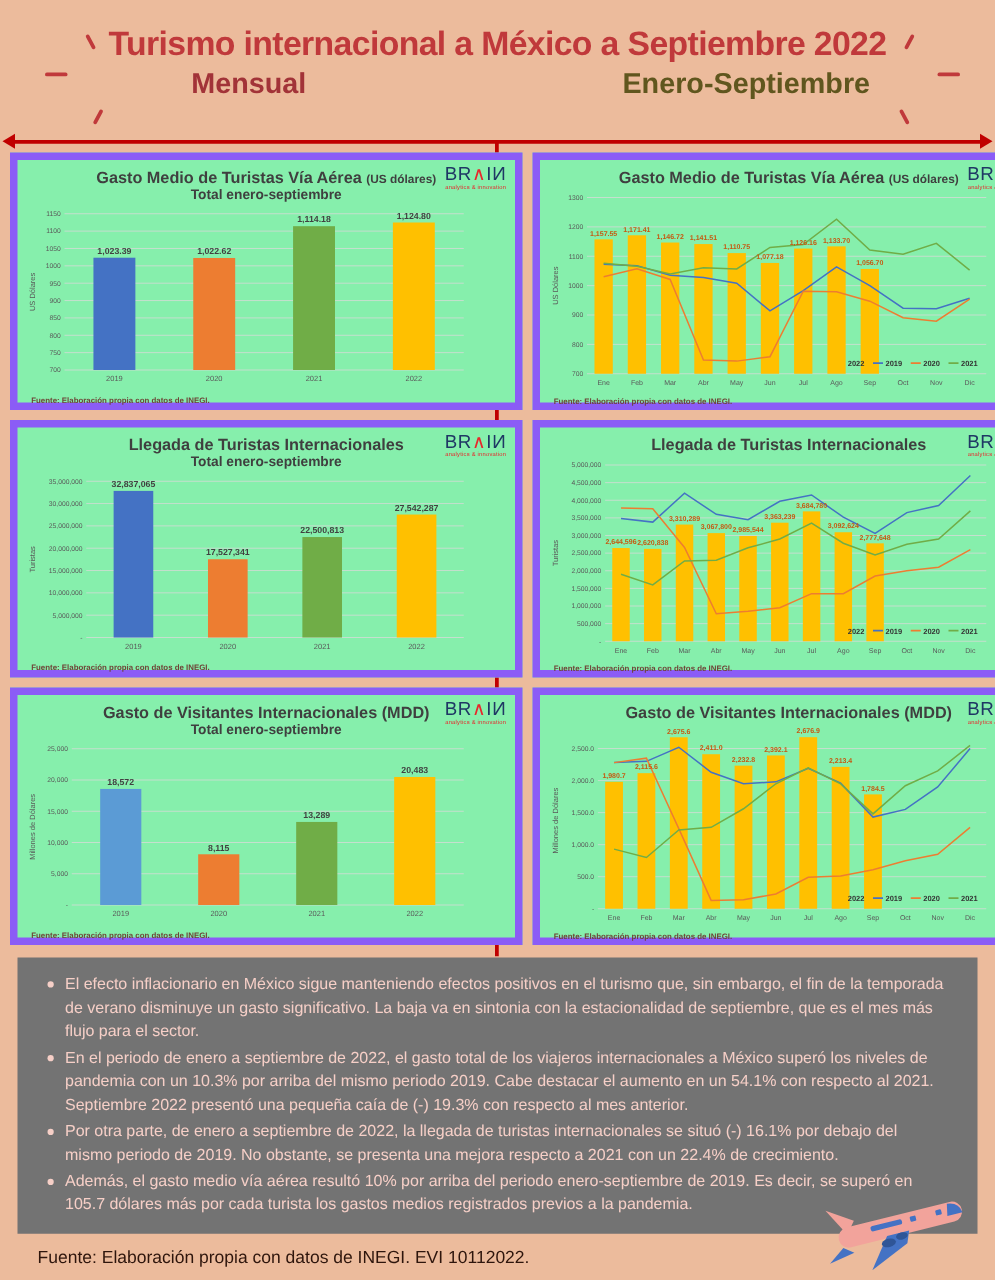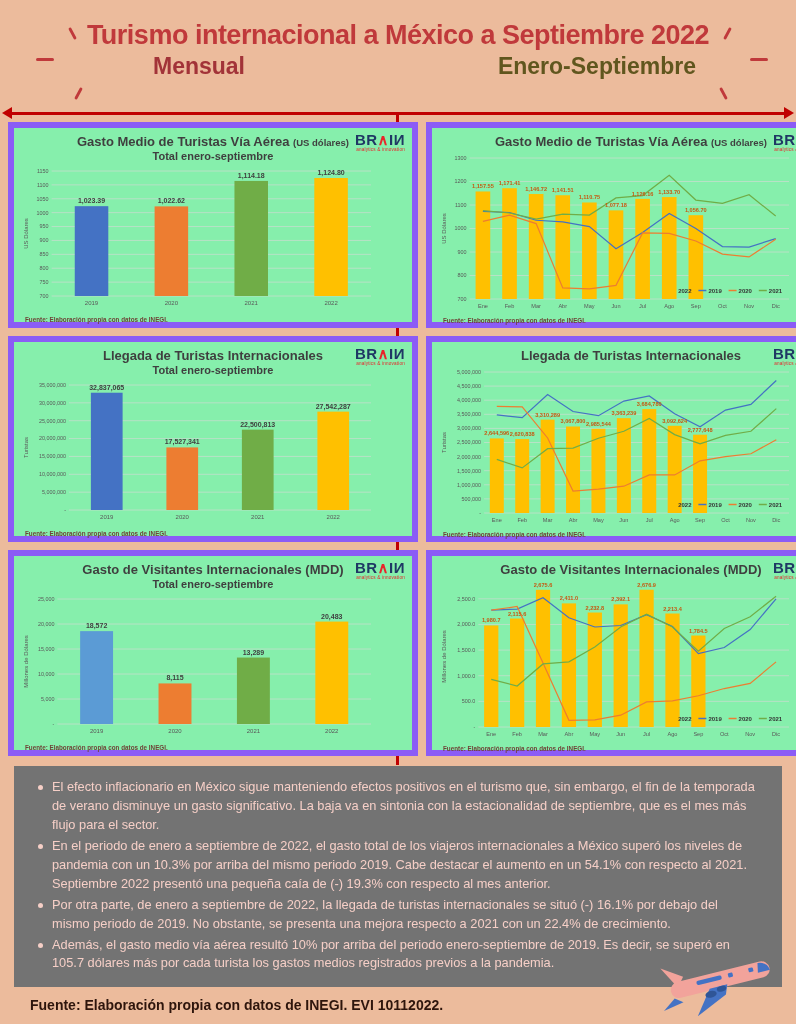--- a/index.html
+++ b/index.html
@@ -36,40 +36,40 @@
     text-align:center;font-size:13px;font-weight:bold;color:#3F3F3F;
     padding:0 56px;line-height:1.15;margin-top:2px;white-space:nowrap;
   }
   .csuffix{font-size:9.5px;font-weight:bold}
   .csuffix:empty{display:none}
   .csub{
     text-align:center;font-size:11px;font-weight:bold;color:#3F3F3F;line-height:1.2;
   }
   .csub:empty{display:none}
   .logo{position:absolute;top:4px;right:7px;text-align:right;line-height:1}
-  .logo-word{font-size:15px;font-weight:bold;color:#1F3864;letter-spacing:0.5px}
+  .logo-word{font-size:15px;font-weight:normal;color:#1F3864;letter-spacing:0.5px}
   .logo-word .caret{color:#E8262A}
   .logo-tag{font-size:4.6px;color:#E8262A;margin-top:1px;letter-spacing:0.2px}
   .chart-box{margin-top:1px}
   .cfuente{font-size:6.3px;color:#6E4437;margin:0 0 1px 4px;font-weight:bold}
   
   .notes{
     margin:10px 14px 0 14px;background:#737373;padding:12px 26px 12px 22px;
   }
   .notes ul{margin:0;padding:0;list-style:none}
   .notes li{
     position:relative;padding-left:16px;font-size:12.8px;line-height:1.48;
     color:#F6CFC7;margin-bottom:2px;
   }
   .notes li::before{
     content:"";position:absolute;left:2px;top:7px;width:5px;height:5px;
     border-radius:50%;background:#F6CFC7;
   }
   .src{
-    margin:10px 0 0 30px;font-size:14px;font-weight:bold;color:#2E150C;
+    margin:10px 0 0 30px;font-size:14px;font-weight:normal;color:#2E150C;
   }
   .plane{position:absolute;right:4px;top:936px}
 </style>
 </head>
 <body>
 
 <div class="header">
   <div class="dec" style="width:18px;height:3px;left:36px;top:58px"></div>
   <div class="dec" style="width:13px;height:3px;left:66px;top:32px;transform:rotate(62deg)"></div>
   <div class="dec" style="width:13px;height:3px;left:72px;top:92px;transform:rotate(-62deg)"></div>

